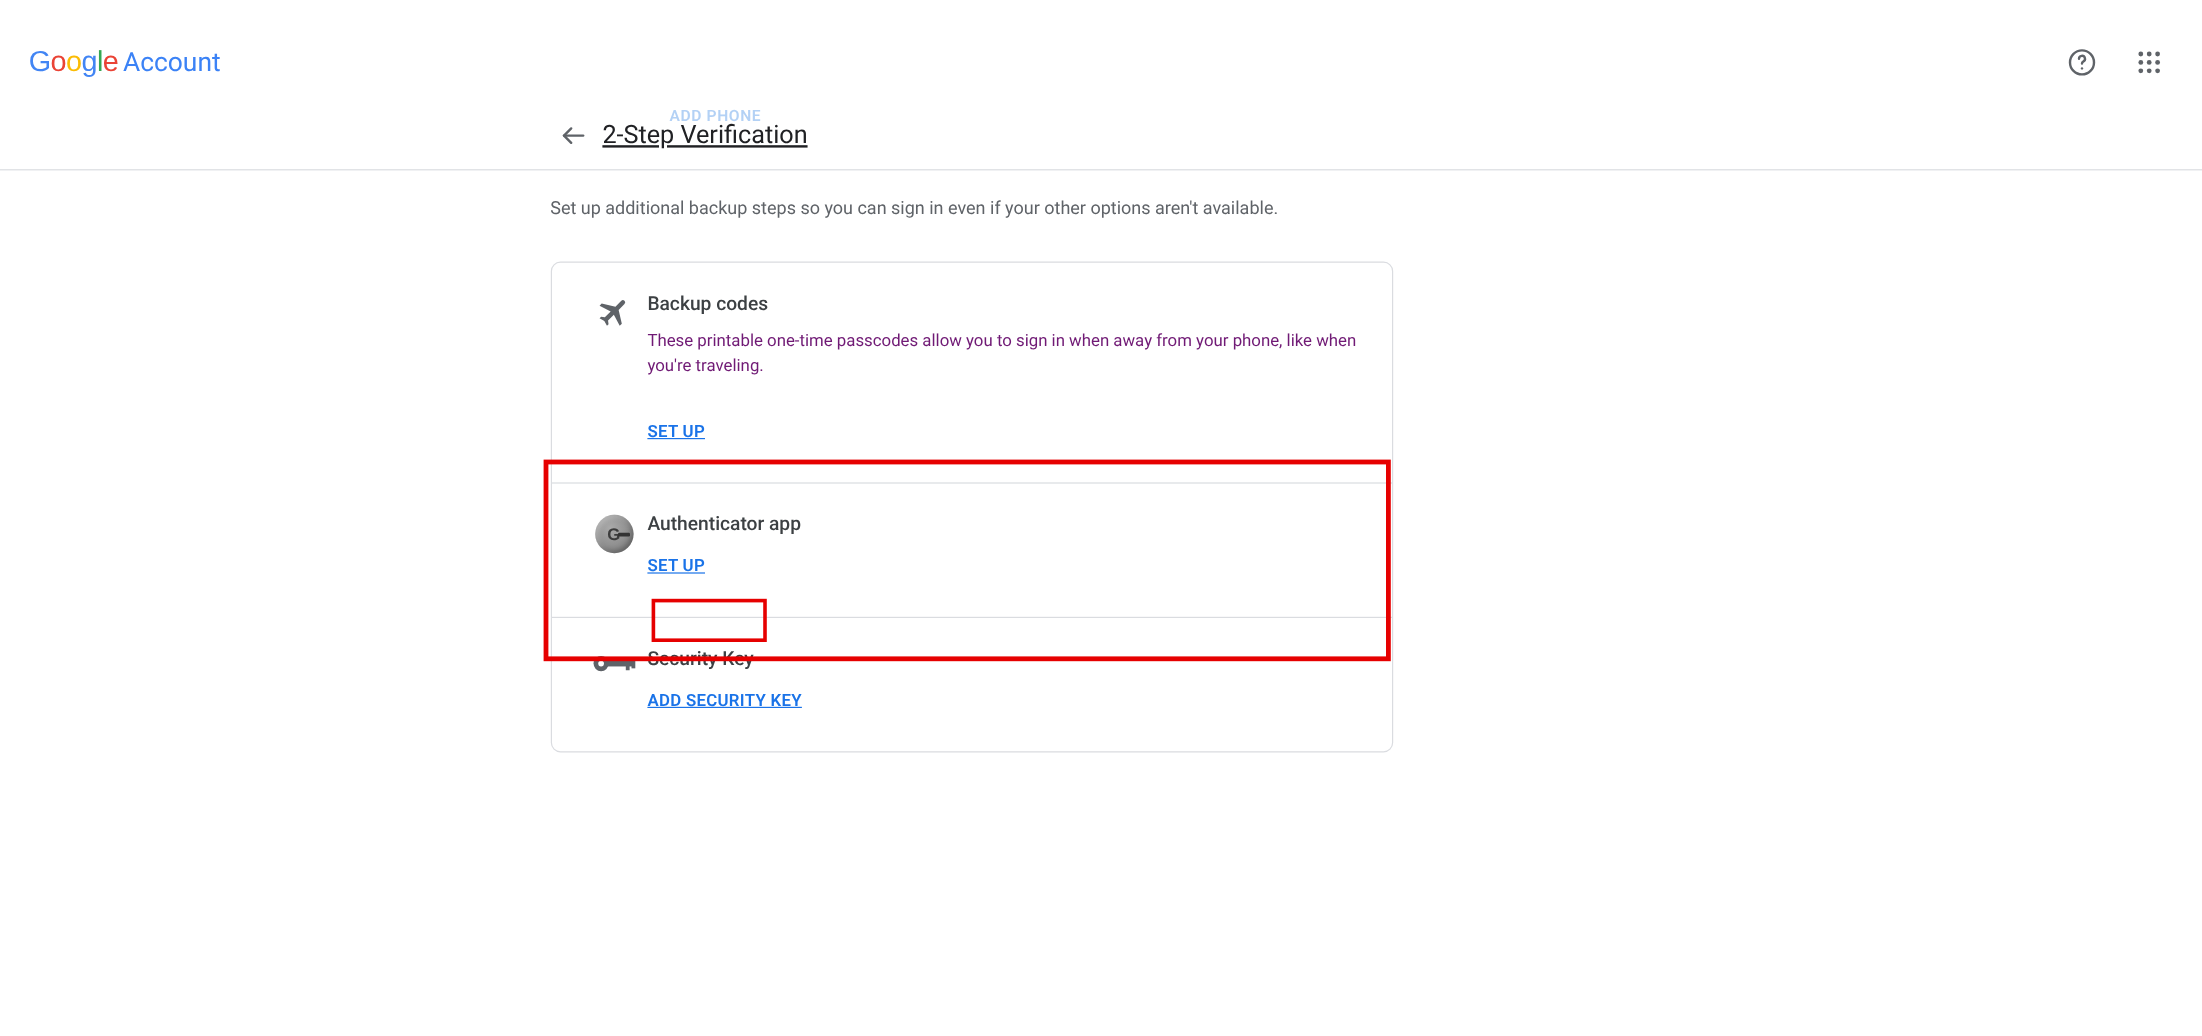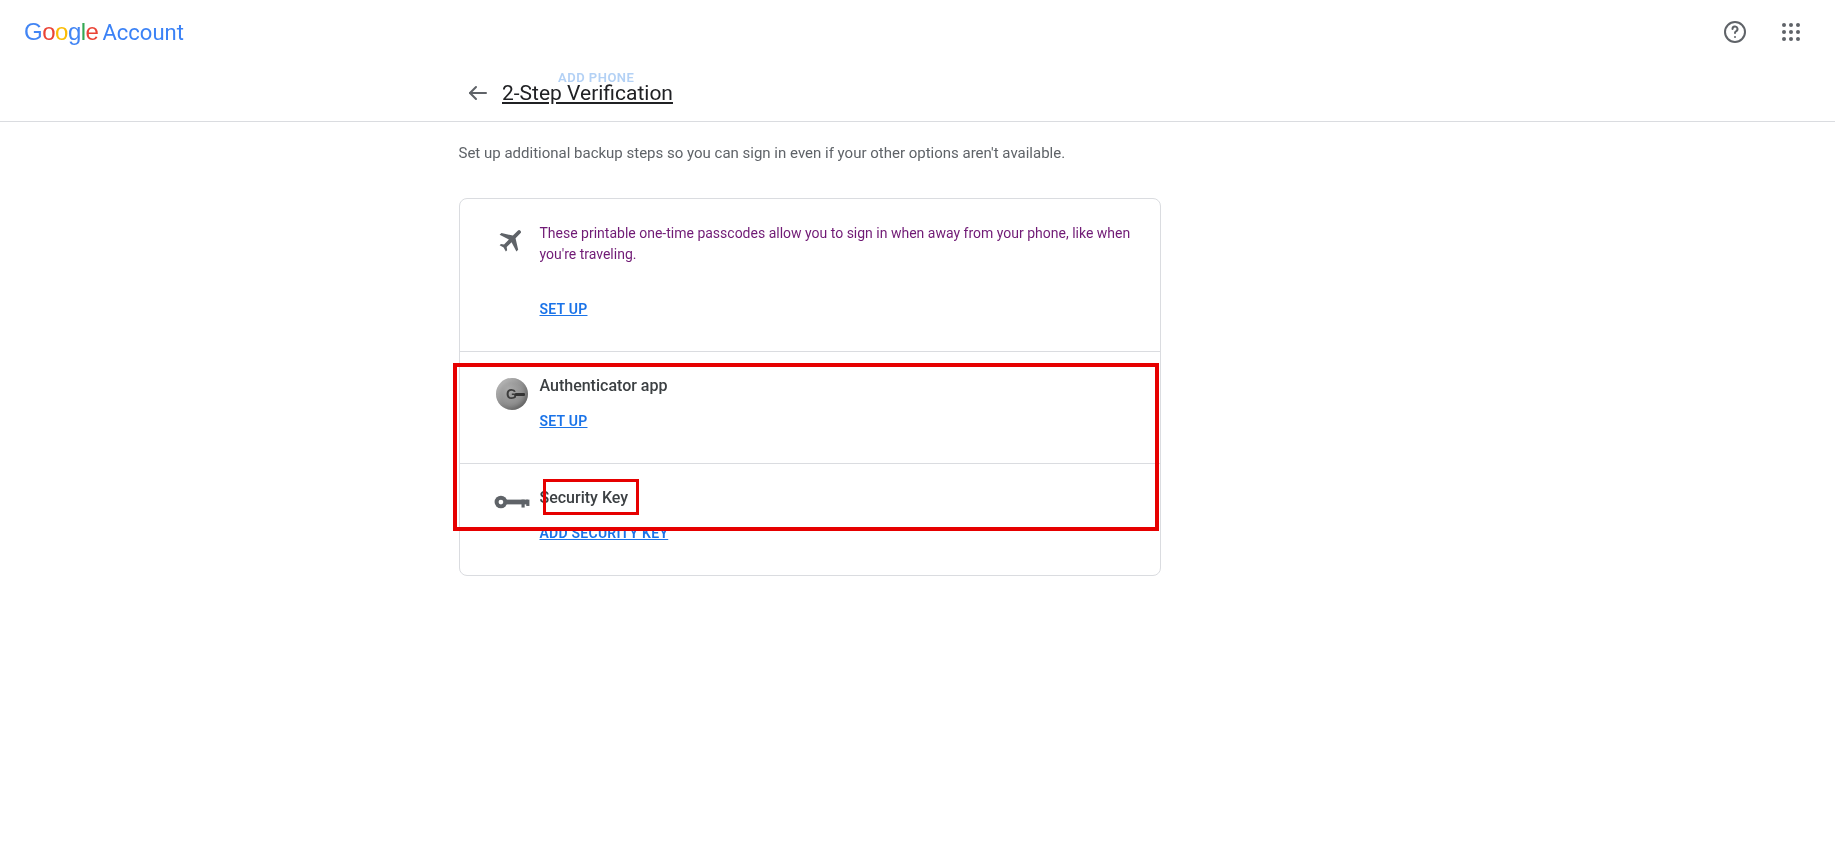--- a/index.html
+++ b/index.html
@@ -9,20 +9,21 @@
     width: 1835px;
     color: #202124;
   }
   .topbar {
     height: 64px;
     display: flex;
     align-items: center;
     justify-content: space-between;
     padding: 0 24px;
     background: #fff;
+    margin-top: 20px;
   }
   .branding { display: flex; align-items: baseline; }
   .google-logo {
     font-family: Arial, sans-serif;
     font-size: 24px;
     font-weight: 500;
     letter-spacing: -0.5px;
   }
   .google-logo .g1 { color: #4285F4; }
   .google-logo .o1 { color: #EA4335; }
@@ -202,20 +203,21 @@
   <div style="position:relative;">
     <div class="card">
 
       <div class="section">
         <div class="sec-icon">
           <svg width="30" height="30" viewBox="0 0 24 24" fill="currentColor">
               <path d="M21 16v-2l-8-5V3.5a1.5 1.5 0 0 0-3 0V9l-8 5v2l8-2.5V19l-2 1.5V22l3.5-1 3.5 1v-1.5L13 19v-5.5l8 2.5z" transform="rotate(45 12 12)"></path>
             </svg>
         </div>
         <div class="sec-body">
+          <div class="sec-title">Backup codes</div>
           <div class="sec-desc">These printable one-time passcodes allow you to sign in when away from your phone, like when you're traveling.</div>
           <span class="link-btn">SET UP</span>
         </div>
       </div>
 
       <div class="section">
         <div class="sec-icon" style="position:relative;">
           <div class="auth-icon">
               <span style="font-size:14px;">G</span>
             </div>

